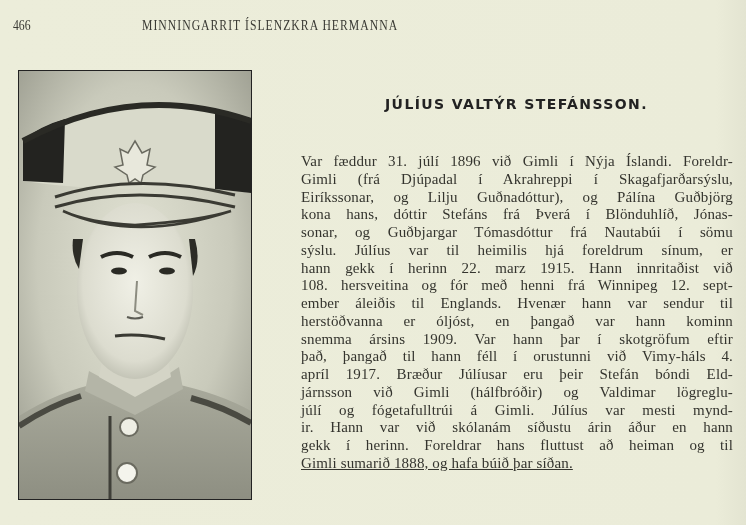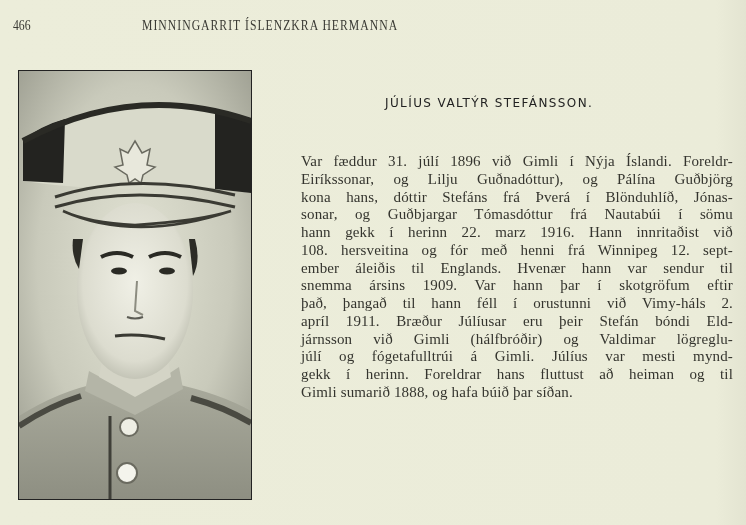--- a/index.html
+++ b/index.html
@@ -21,34 +21,34 @@
     white-space:nowrap;
   }
   .photo-frame {
     position:absolute; left:18px; top:70px; width:234px; height:430px;
     border:1.5px solid #222; box-sizing:border-box;
     background:#d7d8c8; overflow:hidden;
   }
   .photo-frame svg { display:block; }
   .article-title {
     position:absolute; left:385px; top:96px;
-    font-family:"DejaVu Sans", sans-serif; font-weight:normal;
-    font-size:12px; letter-spacing:1.4px; color:#222;
+    font-family:"DejaVu Sans", sans-serif; font-weight:bold;
+    font-size:14px; letter-spacing:1.4px; color:#222;
     white-space:nowrap;
   }
   .article-body {
     position:absolute; left:301px; top:153px; width:432px;
     font-size:15px; line-height:17.75px; color:#34342e;
   }
   .line {
     display:block; white-space:nowrap;
     text-align:justify; text-align-last:justify;
     letter-spacing:0.15px;
   }
-  .line.last { text-align-last:left; }
+  .line.last { text-align-last:left;text-decoration:underline; }
 </style>
 </head>
 <body>
 
 <div class="page-number">466</div>
 <div class="running-head">MINNINGARRIT ÍSLENZKRA HERMANNA</div>
 
 <div class="photo-frame" title="Portrait of Júlíus Valtýr Stefánsson in military cap and uniform">
   <svg width="232" height="428" viewBox="0 0 232 428">
     <defs>
@@ -106,26 +106,30 @@
     <path d="M36 126 Q116 100 216 124" stroke="#3a3a33" stroke-width="3" fill="none"></path>
     <path d="M36 136 Q116 112 216 136" stroke="#3a3a33" stroke-width="3" fill="none"></path>
     <path d="M44 140 Q116 172 212 140 Q180 150 116 154 Q70 152 44 140 Z" fill="#c7c8b9" stroke="#3a3a33" stroke-width="2.5"></path>
   </svg>
 </div>
 
 <div class="article-title">JÚLÍUS VALTÝR STEFÁNSSON.</div>
 
 <div class="article-body">
   <span class="line">Var fæddur 31. júlí 1896 við Gimli í Nýja Íslandi. Foreldr-</span>
+  <span class="line">Gimli (frá Djúpadal í Akrahreppi í Skagafjarðarsýslu,</span>
   <span class="line">Eiríkssonar, og Lilju Guðnadóttur), og Pálína Guðbjörg</span>
   <span class="line">kona hans, dóttir Stefáns frá Þverá í Blönduhlíð, Jónas-</span>
   <span class="line">sonar, og Guðbjargar Tómasdóttur frá Nautabúi í sömu</span>
-  <span class="line">hann gekk í herinn 22. marz 1916.  Hann innritaðist við</span>
+  <span class="line">sýslu.  Júlíus var til heimilis hjá foreldrum sínum, er</span>
+  <span class="line">hann gekk í herinn 22. marz 1915.  Hann innritaðist við</span>
   <span class="line">108. hersveitina og fór með henni frá Winnipeg 12. sept-</span>
   <span class="line">ember áleiðis til Englands.  Hvenær hann var sendur til</span>
+  <span class="line">herstöðvanna er óljóst, en þangað var hann kominn</span>
   <span class="line">snemma ársins 1909.  Var hann þar í skotgröfum eftir</span>
-  <span class="line">það, þangað til hann féll í orustunni við Vimy-háls 2.</span>
-  <span class="line">apríl 1911.  Bræður Júlíusar eru þeir Stefán bóndi Eld-</span>
+  <span class="line">það, þangað til hann féll í orustunni við Vimy-háls 4.</span>
+  <span class="line">apríl 1917.  Bræður Júlíusar eru þeir Stefán bóndi Eld-</span>
   <span class="line">járnsson við Gimli (hálfbróðir) og Valdimar lögreglu-</span>
   <span class="line">júlí og fógetafulltrúi á Gimli.  Júlíus var mesti mynd-</span>
+  <span class="line">ir.  Hann var við skólanám síðustu árin áður en hann</span>
   <span class="line">gekk í herinn.  Foreldrar hans fluttust að heiman og til</span>
   <span class="line last">Gimli sumarið 1888, og hafa búið þar síðan.</span>
 </div>
 
 </body></html>

